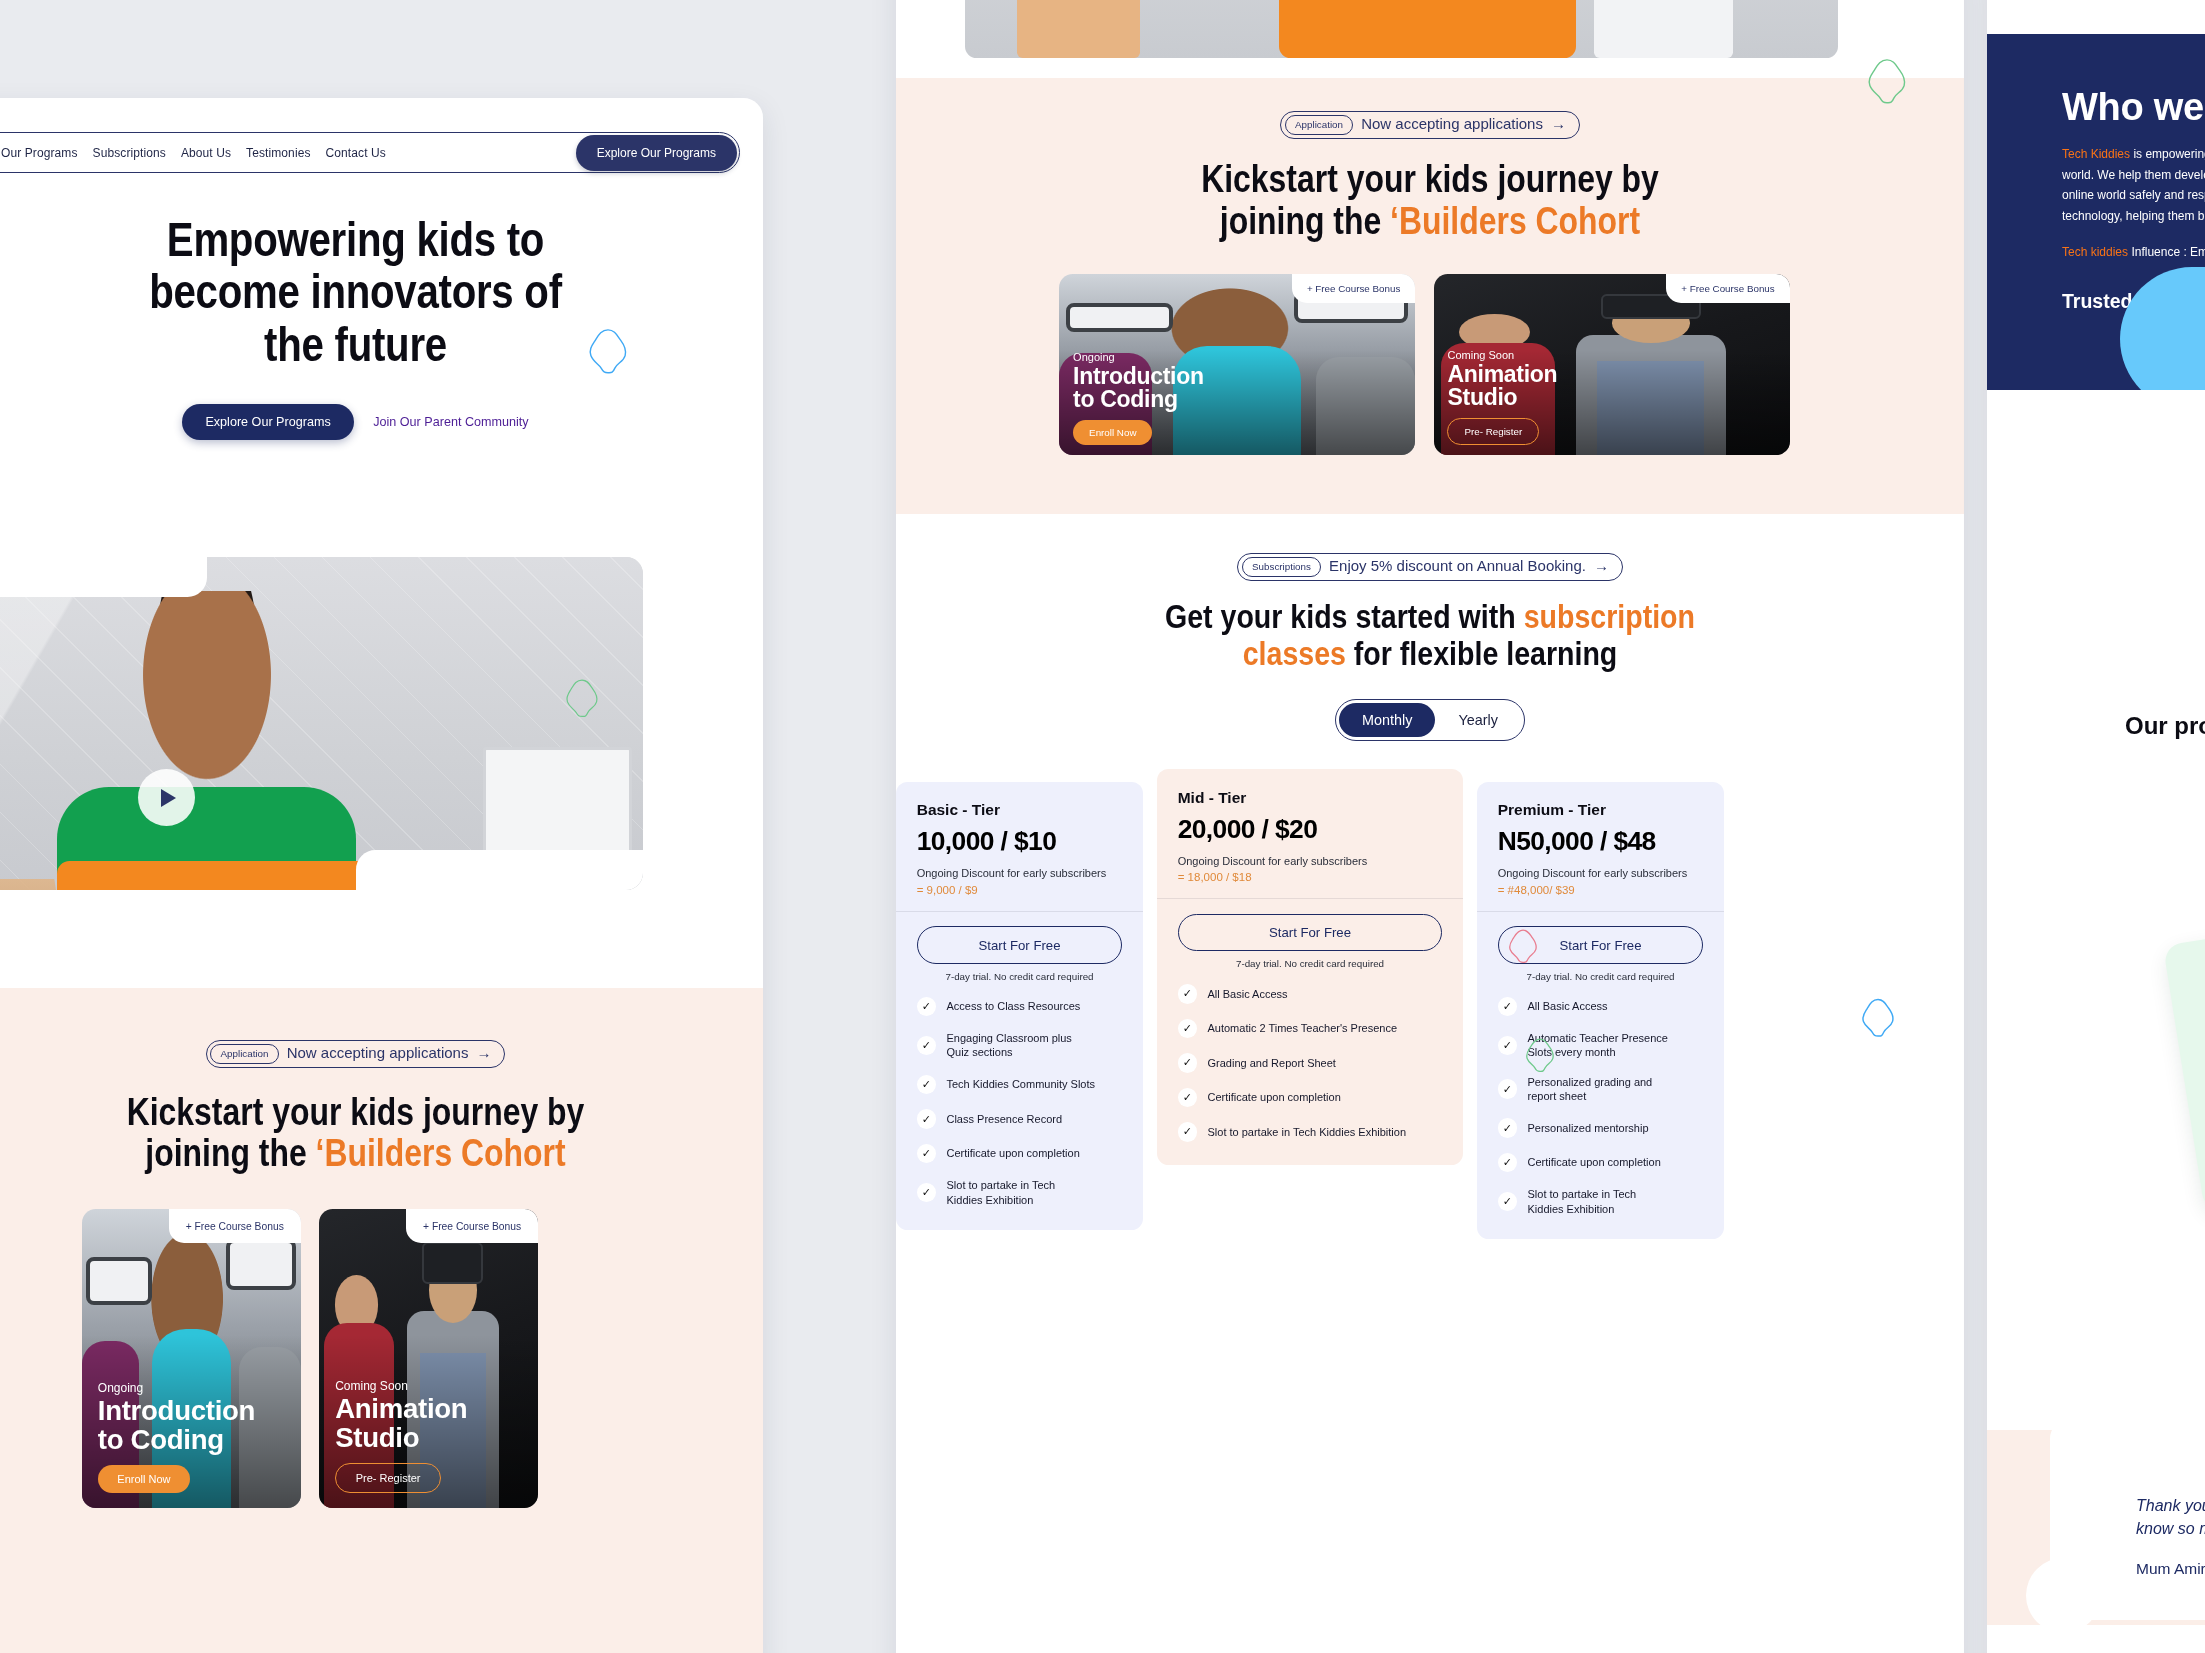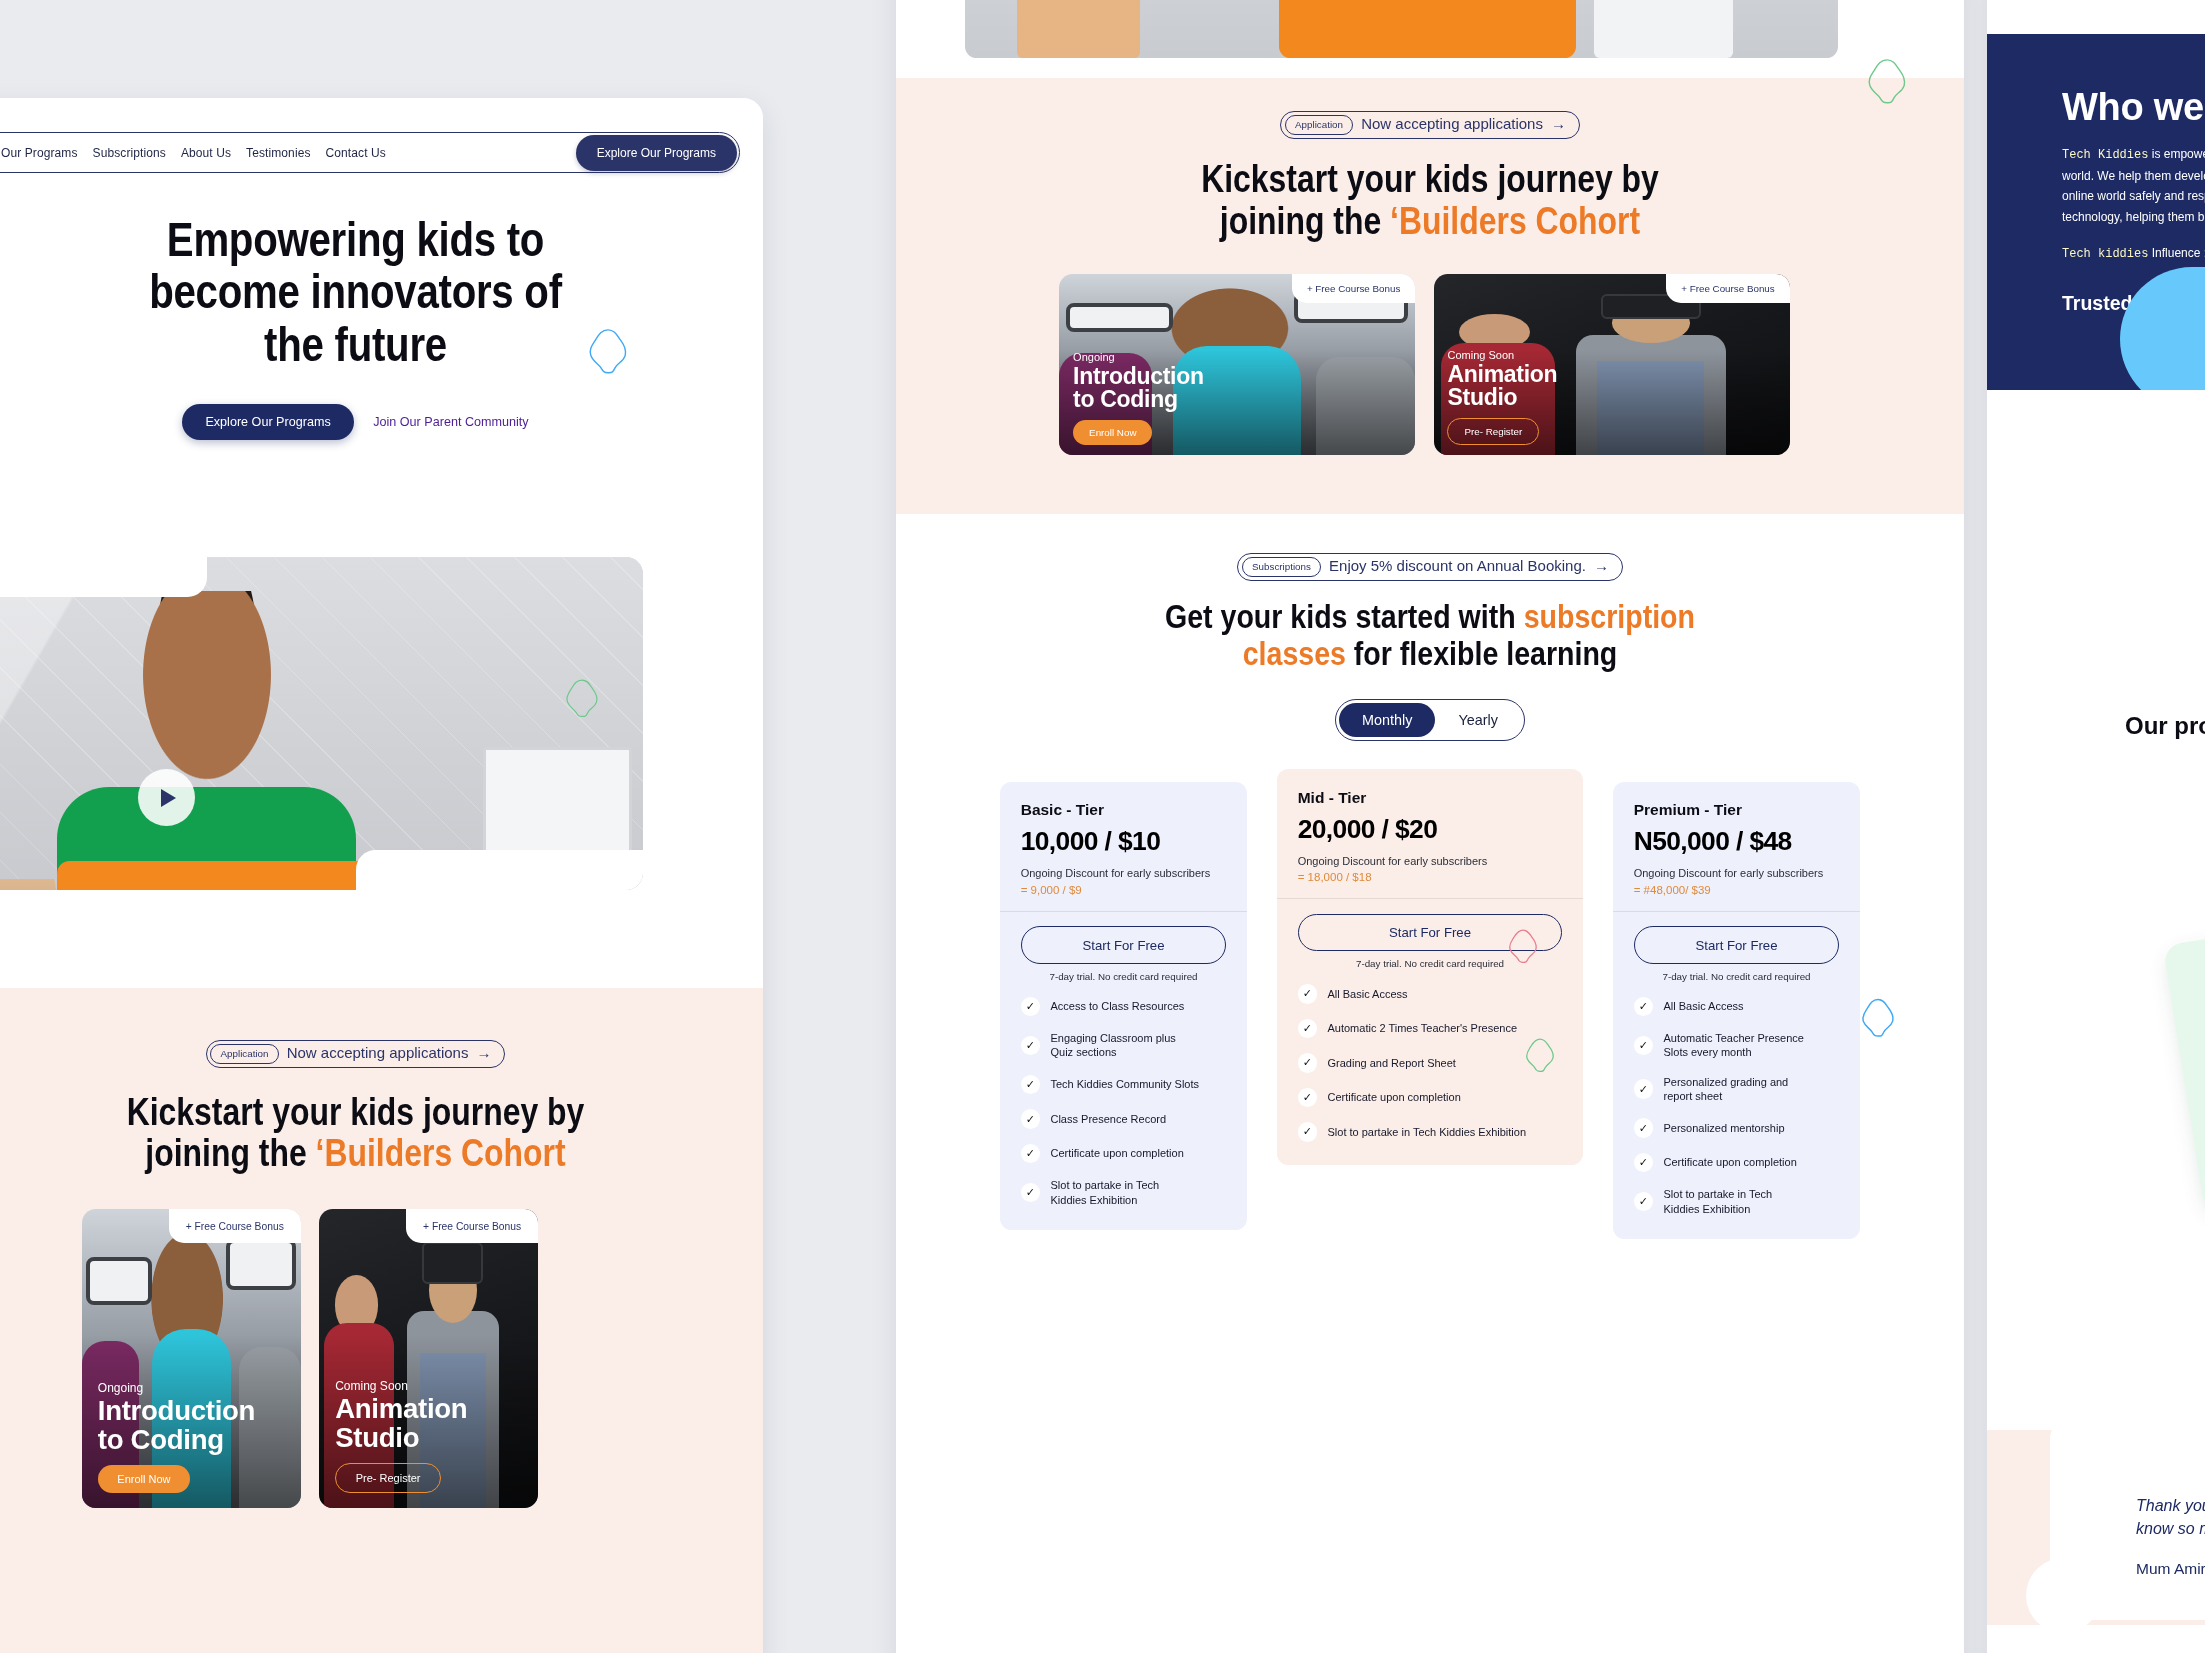--- a/index.html
+++ b/index.html
@@ -213,21 +213,21 @@
     display:flex; align-items:flex-start; border:1.4px solid #2b3468;
     border-radius:23px; padding:2.9px; width:max-content; margin: 0 auto;
     background:#fff;
   }
   .toggle-opt {
     padding:9.2px 23px; font-size:14.4px; border-radius:19.5px; color:#1a1f3d;
     font-family:"Liberation Sans Narrow","Liberation Sans",sans-serif;
   }
   .toggle-opt.active { background:#1d2a63; color:#fff; }
 
-  .price-row { display:flex; justify-content:center; align-items:flex-start; gap:30px; }
+  .price-row { display:flex; align-items:flex-start; gap:14px; }
   .price-card {
     width:247px; border-radius:11.5px; overflow:hidden; flex:none;
     background:#eef0fc;
   }
   .price-card.featured { background:#fbeee8; width:306px; margin-top:-12.6px; }
   .pc-head { padding: 19.5px 20.7px 15px 20.7px; }
   .pc-tier { font-size:15.5px; font-weight:700; color:#0c0c14; margin-bottom:6.9px; }
   .pc-price { font-size:26.4px; font-weight:800; color:#000; letter-spacing:-0.6px; margin-bottom:9.2px; }
   .pc-note { font-size:11px; color:#2a2e3a; line-height:1.35; }
   .pc-disc { font-size:11.5px; color:#e08a3a; margin-top:2.3px; }
@@ -253,21 +253,21 @@
     border-radius: 19.5px;
     box-shadow: 0 9.2px 27.6px rgba(30,40,70,.10);
   }
   .rp-hero { position:absolute; left:0; top:0; width:436px; height:103px; background:#fff; }
   .rp-who {
     position:absolute; left:0; top:68px; width:436px; height:356px;
     background:#1d2a63; color:#fff; padding: 52px 0 0 75px;
   }
   .rp-who h2 { font-size:38px; font-weight:700; letter-spacing:-0.3px; margin-bottom:15px; }
   .rp-who p { font-size:12px; line-height:1.72; }
-  .rp-who .orange { color:#fef9c3;font-family:Liberation Mono, monospace; }
+  .rp-who .orange { color:#f97316; }
   .rp-trusted { font-size:19.5px; font-weight:700; margin-top:27.6px; }
   .rp-blob {
     position:absolute; left:133px; top:301px; width:299px; height:144px;
     background:#67c9fb; border-radius: 75px 17px 17px 75px;
   }
   .rp-programs {
     position:absolute; left:0; top:424px; width:436px; height:735px;
     background:#fff; padding-top: 322px; text-align:center;
   }
   .rp-programs h3 { font-size:24px; font-weight:700; color:#0c0c14; }

